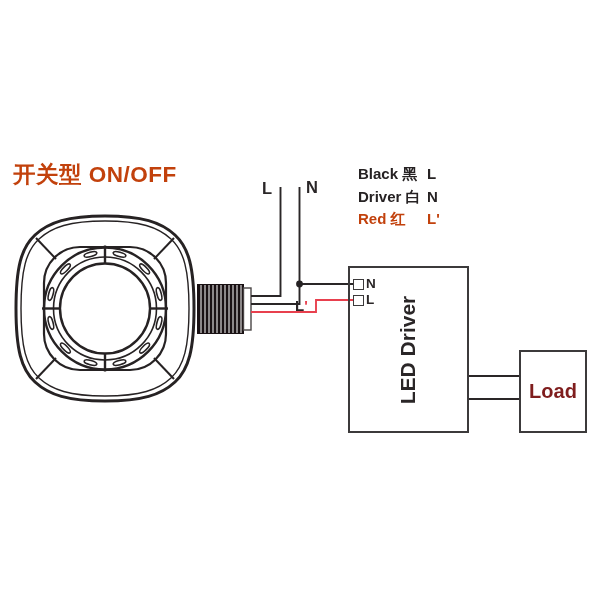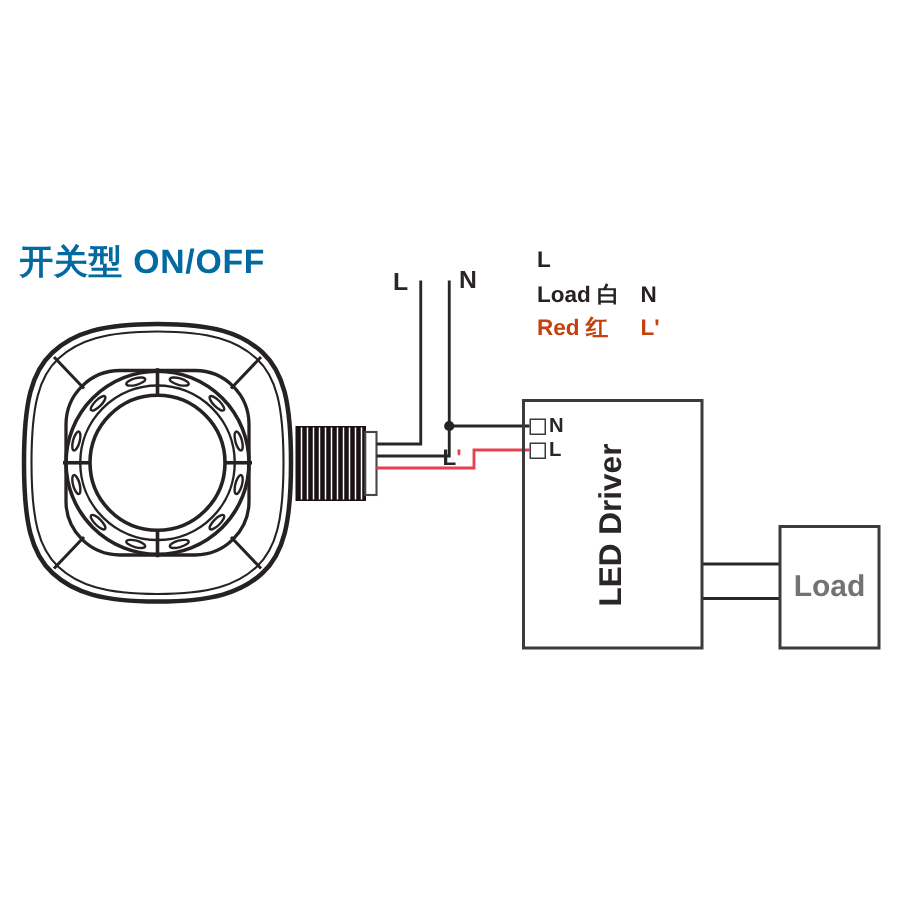--- a/index.html
+++ b/index.html
@@ -4,42 +4,42 @@
 <style>
   html,body{margin:0;padding:0;background:#ffffff;}
   #canvas{
     position:relative;width:600px;height:600px;background:#ffffff;overflow:hidden;
     font-family:"Liberation Sans", sans-serif;color:#262223;
   }
   #diagram-svg{position:absolute;left:0;top:0;}
   .abs{position:absolute;}
   #page-title{
     left:13px;top:159px;font-size:22.5px;font-weight:bold;
-    letter-spacing:0.5px;color:#0369a1;white-space:nowrap;
+    letter-spacing:0.5px;color:#c2410c;white-space:nowrap;
   }
   
   #legend{left:358px;top:163px;font-size:15px;font-weight:bold;line-height:22.5px;}
   .legend-row{display:flex;}
   .legend-name{width:69px;white-space:nowrap;}
   .legend-terminal{white-space:nowrap;}
   .legend-row.red{color:#c2410c;}
   
   .supply-label{font-size:16.5px;font-weight:bold;color:#2a2627;}
   #label-live{left:262px;top:179px;}
   #label-neutral{left:306px;top:178px;}
   
   #label-switched{left:295px;top:297px;font-size:15px;font-weight:bold;color:#2a2627;}
   #label-switched .tick{color:#e8404e;}
   
   .box{border:2px solid #3c3a3b;background:transparent;display:flex;align-items:center;justify-content:center;}
   #driver-box{left:348px;top:266px;width:117px;height:163px;}
   #driver-box .vlabel{
     transform:rotate(-90deg);white-space:nowrap;font-size:21px;font-weight:bold;color:#2a2627;
   }
-  #load-box{left:519px;top:350px;width:64px;height:79px;font-size:20px;font-weight:bold;color:#737373;}
+  #load-box{left:519px;top:350px;width:64px;height:79px;font-size:20px;font-weight:bold;color:#7f1d1d;}
   
   .terminal{width:9px;height:9px;border:1.6px solid #3c3a3b;background:#fff;}
   #terminal-n{left:353px;top:279px;}
   #terminal-l{left:353px;top:295px;}
   .terminal-label{font-size:13.5px;font-weight:bold;color:#2a2627;}
   #terminal-n-label{left:366px;top:276px;}
   #terminal-l-label{left:366px;top:292px;}
 </style>
 </head>
 <body>
@@ -122,24 +122,25 @@
       <circle cx="299.5" cy="284" r="3.4" fill="#262223" stroke="none"></circle>
       <path stroke="#2a2627" stroke-width="1.9" d="M 468,376 L 520,376"></path>
       <path stroke="#2a2627" stroke-width="1.9" d="M 468,399 L 520,399"></path>
     </g>
   </svg>
 
   <div class="abs" id="page-title">开关型 ON/OFF</div>
 
   <div class="abs" id="legend">
     <div class="legend-row">
+      <span class="legend-name">Black 黑</span>
       <span class="legend-terminal">L</span>
     </div>
     <div class="legend-row">
-      <span class="legend-name">Load 白</span>
+      <span class="legend-name">Driver 白</span>
       <span class="legend-terminal">N</span>
     </div>
     <div class="legend-row red">
       <span class="legend-name">Red 红</span>
       <span class="legend-terminal">L'</span>
     </div>
   </div>
 
   <div class="abs supply-label" id="label-live">L</div>
   <div class="abs supply-label" id="label-neutral">N</div>

